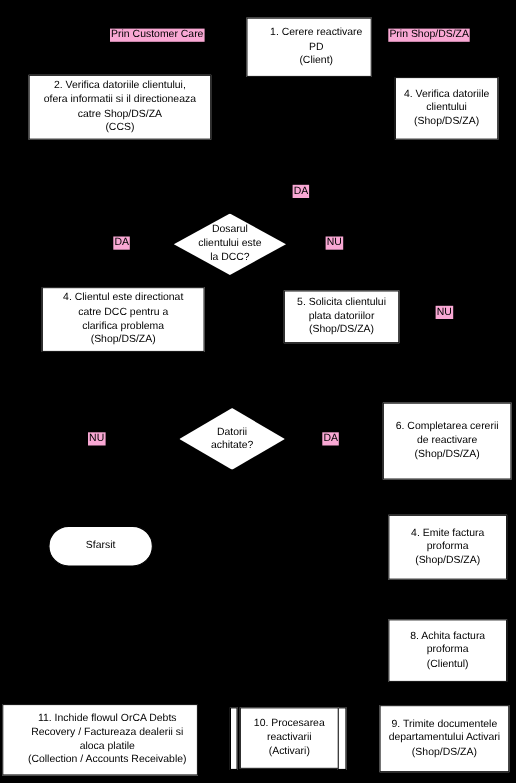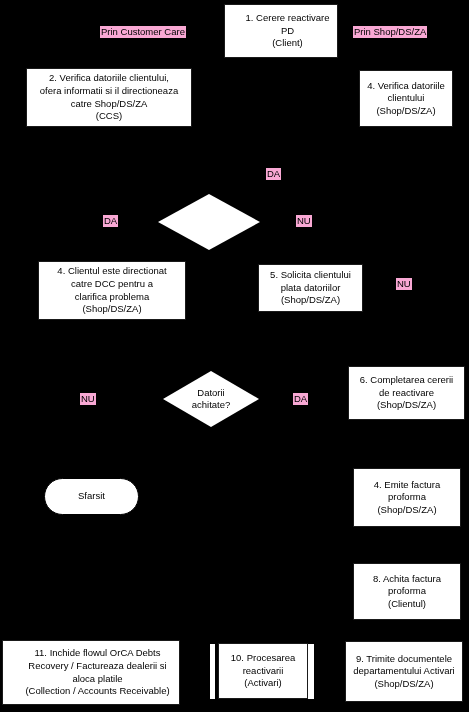--- a/index.html
+++ b/index.html
@@ -77,38 +77,41 @@
 </style>
 </head>
 <body>
 
 <div id="canvas">
 
   <div class="edge-label" style="left:100px; top:26px;">Prin Customer Care</div>
 
   <div class="edge-label" style="left:353px; top:26px;">Prin Shop/DS/ZA</div>
 
-  <div class="node process" style="left:224px; top:4px; width:114px; height:54px;padding-left:16px;">1. Cerere reactivare
+  <div class="node process" style="left:224px; top:16px; width:114px; height:54px;padding-left:16px;">1. Cerere reactivare
 PD
 (Client)</div>
 
   <div class="node process" style="left:26px; top:68px; width:166px; height:59px;">2. Verifica datoriile clientului,
 ofera informatii si il directioneaza
 catre Shop/DS/ZA
 (CCS)</div>
 
   <div class="node process" style="left:359px; top:70px; width:94px; height:57px;">4. Verifica datoriile
 clientului
 (Shop/DS/ZA)</div>
 
 
   <div class="edge-label" style="left:266px; top:168px;">DA</div>
 
   <div class="decision" style="left:158px; top:194px; width:102px; height:56px;">
     <div class="dshape"></div>
+    <div class="dlabel">Dosarul
+clientului este
+la DCC?</div>
   </div>
 
   <div class="edge-label" style="left:103px; top:215px;">DA</div>
 
   <div class="edge-label" style="left:296px; top:215px;">NU</div>
 
   <div class="node process" style="left:38px; top:261px; width:148px; height:59px;">4. Clientul este directionat
 catre DCC pentru a
 clarifica problema
 (Shop/DS/ZA)</div>
@@ -122,21 +125,21 @@
   <div class="decision" style="left:163px; top:371px; width:96px; height:56px;">
     <div class="dshape"></div>
     <div class="dlabel">Datorii
 achitate?</div>
   </div>
 
   <div class="edge-label" style="left:80px; top:393px;">NU</div>
 
   <div class="edge-label" style="left:293px; top:393px;">DA</div>
 
-  <div class="node process" style="left:348px; top:366px; width:117px; height:54px;">6. Completarea cererii
+  <div class="node process" style="left:348px; top:366px; width:117px; height:70px;">6. Completarea cererii
 de reactivare
 (Shop/DS/ZA)</div>
 
   <div class="node process" style="left:353px; top:468px; width:108px; height:59px;">4. Emite factura
 proforma
 (Shop/DS/ZA)</div>
 
   <div class="node terminator" style="left:44px; top:478px; width:95px; height:37px;">Sfarsit</div>
 
   <div class="node process" style="left:353px; top:563px; width:108px; height:57px;">8. Achita factura

